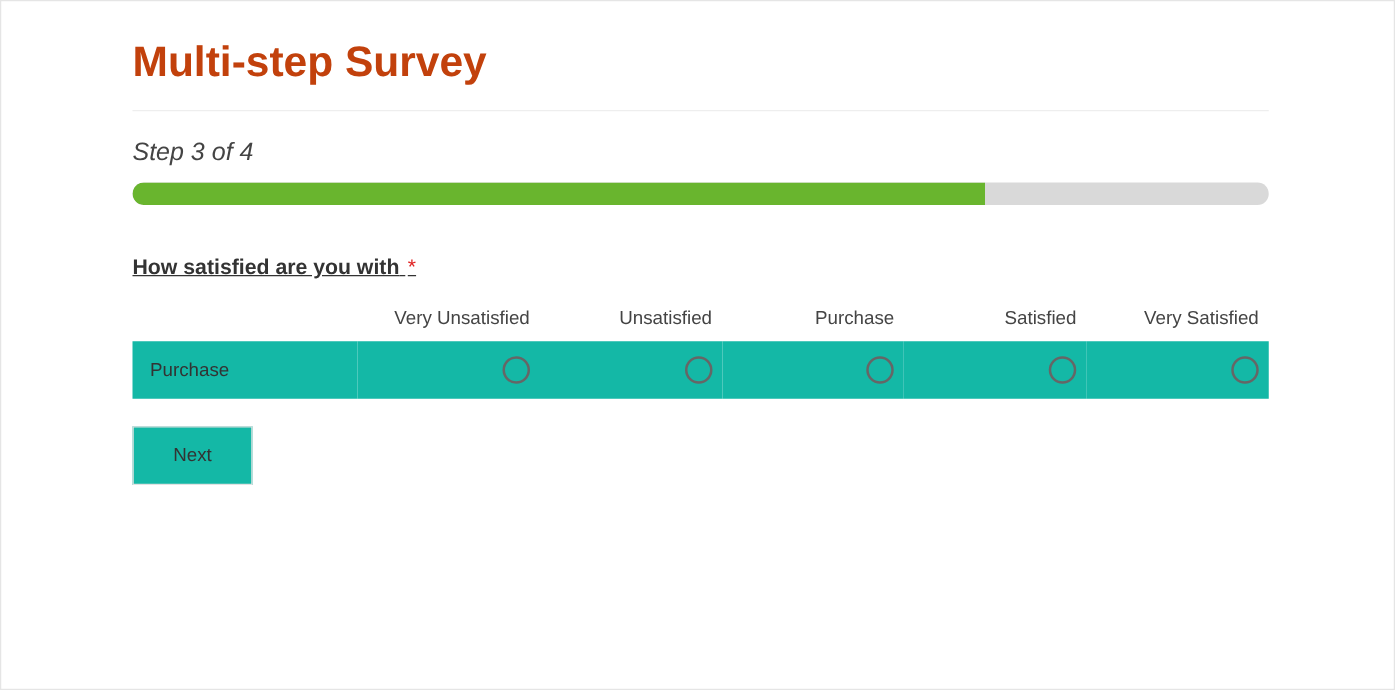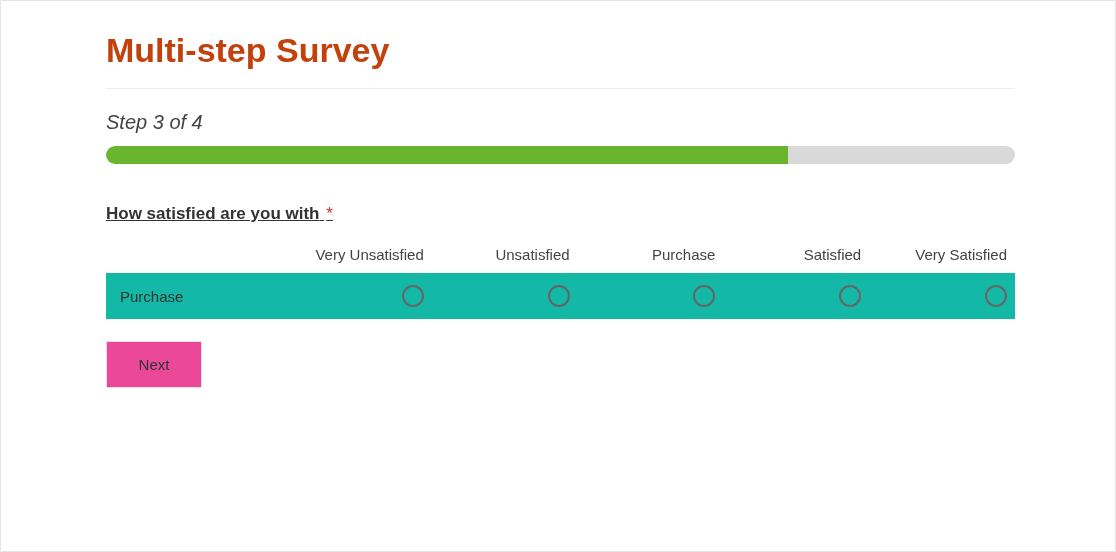--- a/index.html
+++ b/index.html
@@ -95,21 +95,21 @@
       border: 2px solid #666;
       border-radius: 50%;
       background: transparent;
       vertical-align: middle;
       cursor: pointer;
     }
     .next-btn {
       margin-top: 22px;
       padding: 14px 24px;
       min-width: 96px;
-      background: #ec4899;
+      background: #14b8a6;
       border: 1px solid #e2e2e2;
       color: #333;
       font-size: 15px;
       cursor: pointer;
       font-family: inherit;
     }
   </style>
 </head>
 <body>
 

